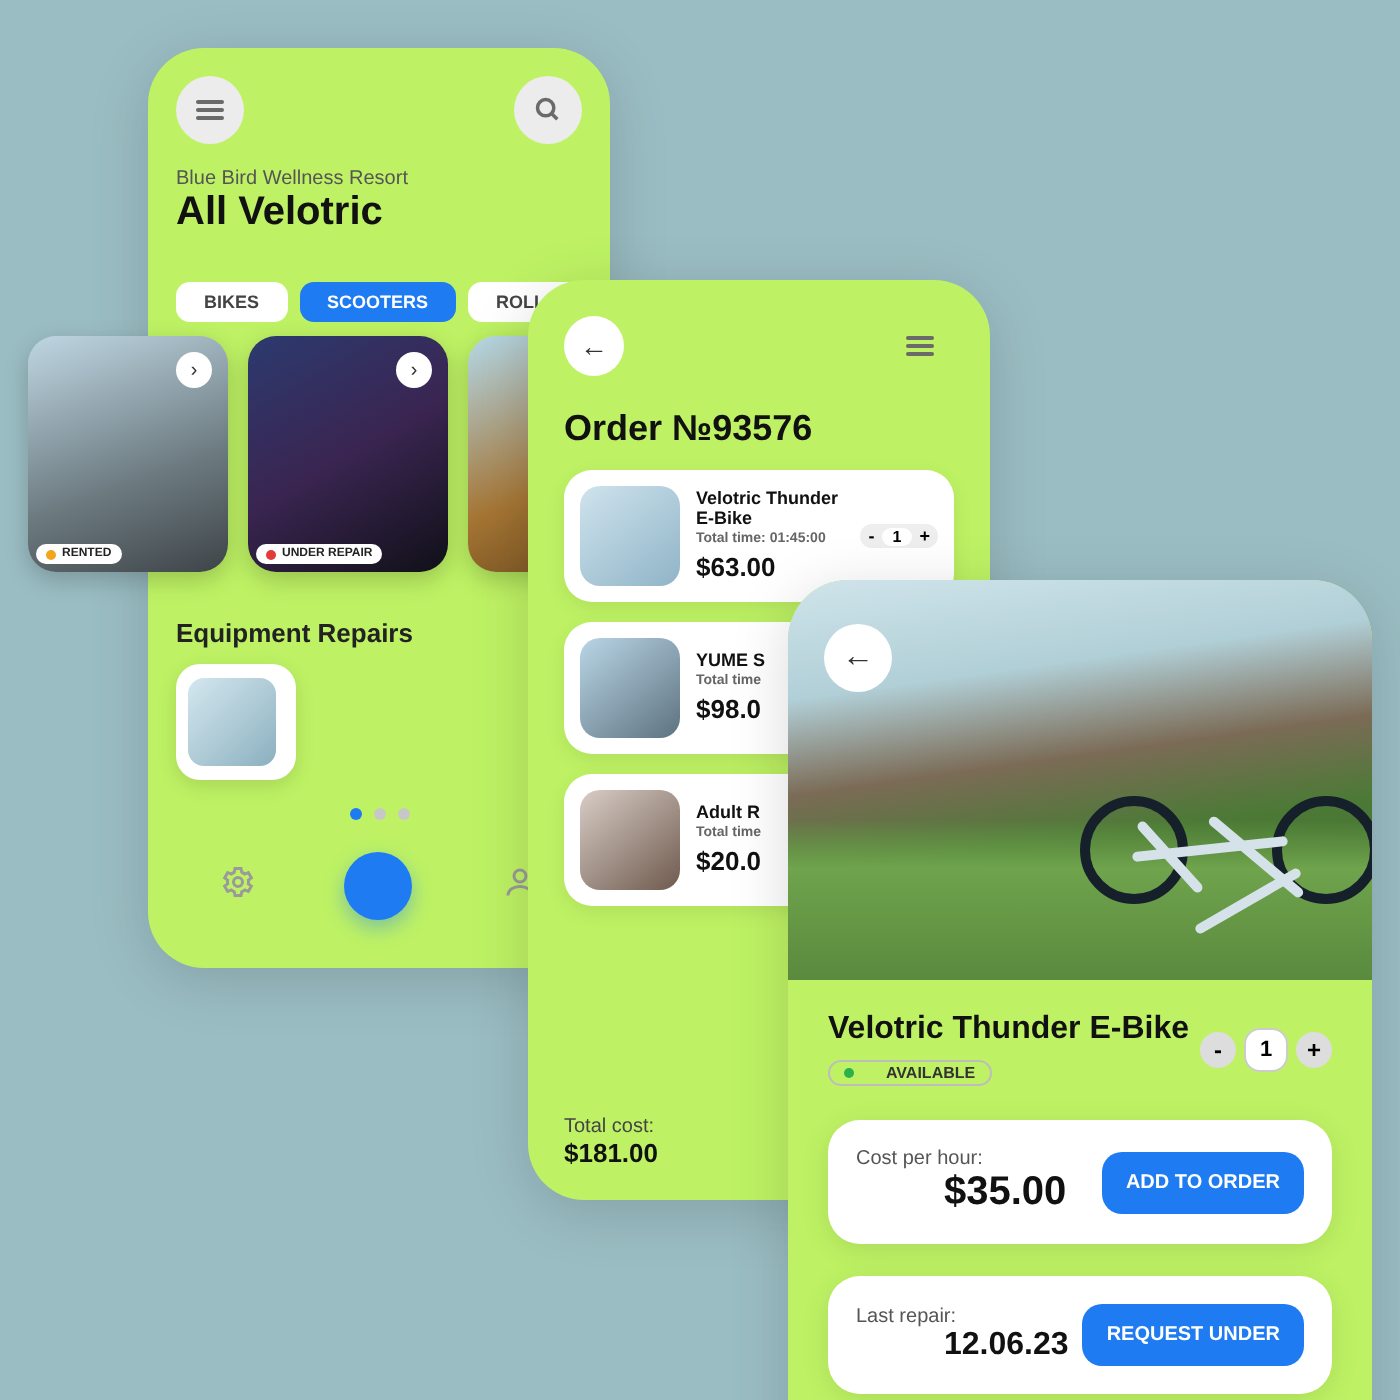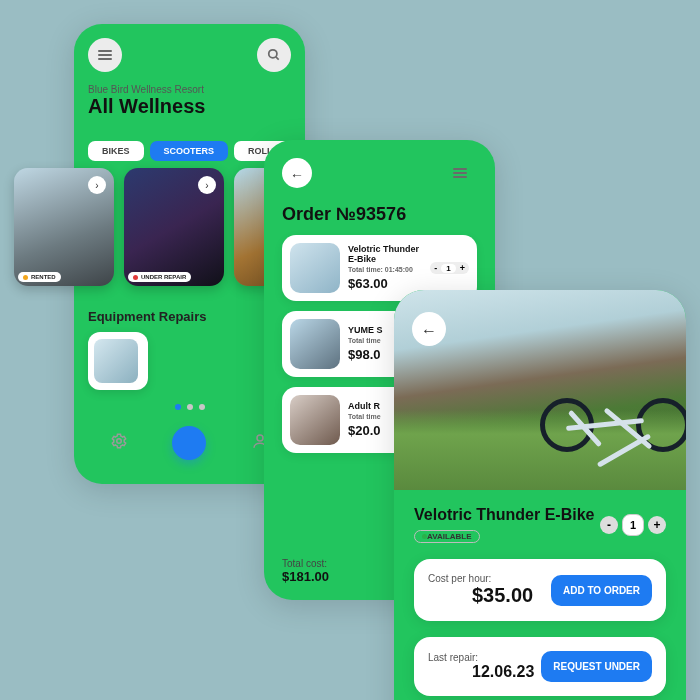--- a/index.html
+++ b/index.html
@@ -1,18 +1,18 @@
 <!DOCTYPE html>
 <html><head>
 <meta charset="utf-8">
 <style>
   * { box-sizing: border-box; margin: 0; padding: 0; font-family: -apple-system, BlinkMacSystemFont, "Segoe UI", Arial, sans-serif; }
   body { background: #9abdc3; width: 700px; height: 700px; overflow: hidden; position: relative; }
 
-  .phone { position: absolute; background: #22c55e; border-radius: 28px; box-shadow: 0 6px 30px rgba(0,0,0,0.15); }
+  .phone { position: absolute; background: #bef264; border-radius: 28px; box-shadow: 0 6px 30px rgba(0,0,0,0.15); }
 
   
   .phone-a { left: 74px; top: 24px; width: 231px; height: 460px; padding: 14px; overflow: visible; }
   .a-top { display:flex; justify-content:space-between; align-items:center; }
   .icon-pill { width:34px; height:34px; border-radius:50%; background:#ececec; display:flex; align-items:center; justify-content:center; color:#6a6a6a; cursor:pointer;}
   .burger, .burger::before, .burger::after { content:""; display:block; width:14px; height:2px; background:#6a6a6a; border-radius:2px;}
   .burger::before { transform:translateY(-4px);}
   .burger::after  { transform:translateY(2px);}
   .a-sub { font-size:10px; color:#555; margin-top:12px; }
   .a-title { font-size:20px; font-weight:700; color:#111; margin-top:0; }
@@ -64,21 +64,21 @@
   
   .phone-c { left:394px; top:290px; width:292px; height:540px; border-radius:30px; overflow:hidden;}
   .c-hero{width:100%;height:200px;background:
      linear-gradient( to top, #5a8a3e 0%, #6fa34c 28%, rgba(0,0,0,0) 40% ),
      linear-gradient(172deg,#cfe4ea 0%, #b1cfd7 25%, #7b6b56 45%, #4c7a36 62%, #3b6a2a 100%);
      position:relative;}
   .c-back{position:absolute;top:22px;left:18px;width:34px;height:34px;border-radius:50%;background:#fff;display:flex;align-items:center;justify-content:center;font-size:16px;color:#333;}
   .c-body{padding:16px 20px;}
   .c-row1{display:flex;justify-content:space-between;align-items:center;}
   .c-name{font-size:16px;font-weight:800;color:#111;}
-  .c-badge{margin-top:6px;display:inline-flex;align-items:center;gap:0;border:1px solid #bdbdbd;border-radius:10px;padding:1px 7px;font-size:8px;font-weight:700;color:#333;text-align:right;}
+  .c-badge{margin-top:6px;display:inline-flex;align-items:center;gap:16px;border:1px solid #bdbdbd;border-radius:10px;padding:1px 7px;font-size:8px;font-weight:700;color:#333;text-align:right;}
   .c-card{background:#fff;border-radius:16px;padding:14px;margin-top:16px;display:flex;justify-content:space-between;align-items:center;box-shadow:0 3px 14px rgba(0,0,0,0.1);}
   .c-lbl{font-size:10px;color:#555;}
   .c-val{font-size:20px;font-weight:800;color:#111;margin-left:44px;}
   .c-btn{background:#1e7bf2;color:#fff;font-size:10px;font-weight:800;border-radius:10px;padding:10px 12px;white-space:nowrap;}
   .qty2{display:flex;align-items:center;gap:4px;}
   .qty2 .pm{width:18px;height:18px;border-radius:9px;background:#ddd;display:flex;align-items:center;justify-content:center;font-size:12px;font-weight:800;}
   .qty2 .nn{width:22px;height:22px;border-radius:8px;background:#fff;border:1px solid #ccc;display:flex;align-items:center;justify-content:center;font-size:11px;font-weight:700;}
   .bike{position:absolute;left:50%;top:54%;transform:translate(-50%,-50%);}
   .wheel{width:54px;height:54px;border:5px solid #16202a;border-radius:50%;position:absolute;}
   .w1{left:0;} .w2{left:96px;}
@@ -93,21 +93,21 @@
         <span class="burger"></span>
       </div>
     <div class="icon-pill">
       <svg width="14" height="14" viewBox="0 0 24 24" fill="none" stroke="#6a6a6a" stroke-width="3">
           <circle cx="10" cy="10" r="7"></circle>
           <line x1="20" y1="20" x2="15" y2="15"></line>
         </svg>
     </div>
   </div>
   <div class="a-sub">Blue Bird Wellness Resort</div>
-  <div class="a-title">All Wellness</div>
+  <div class="a-title">All Velotric</div>
   <div class="chips">
     <div class="chip">BIKES</div>
     <div class="chip active">SCOOTERS</div>
     <div class="chip">ROLLER SK</div>
   </div>
 
   <div class="a-cards">
     <div class="equip-card eq1">
       <div class="eq-arrow">›</div>
       <div class="eq-badge">

